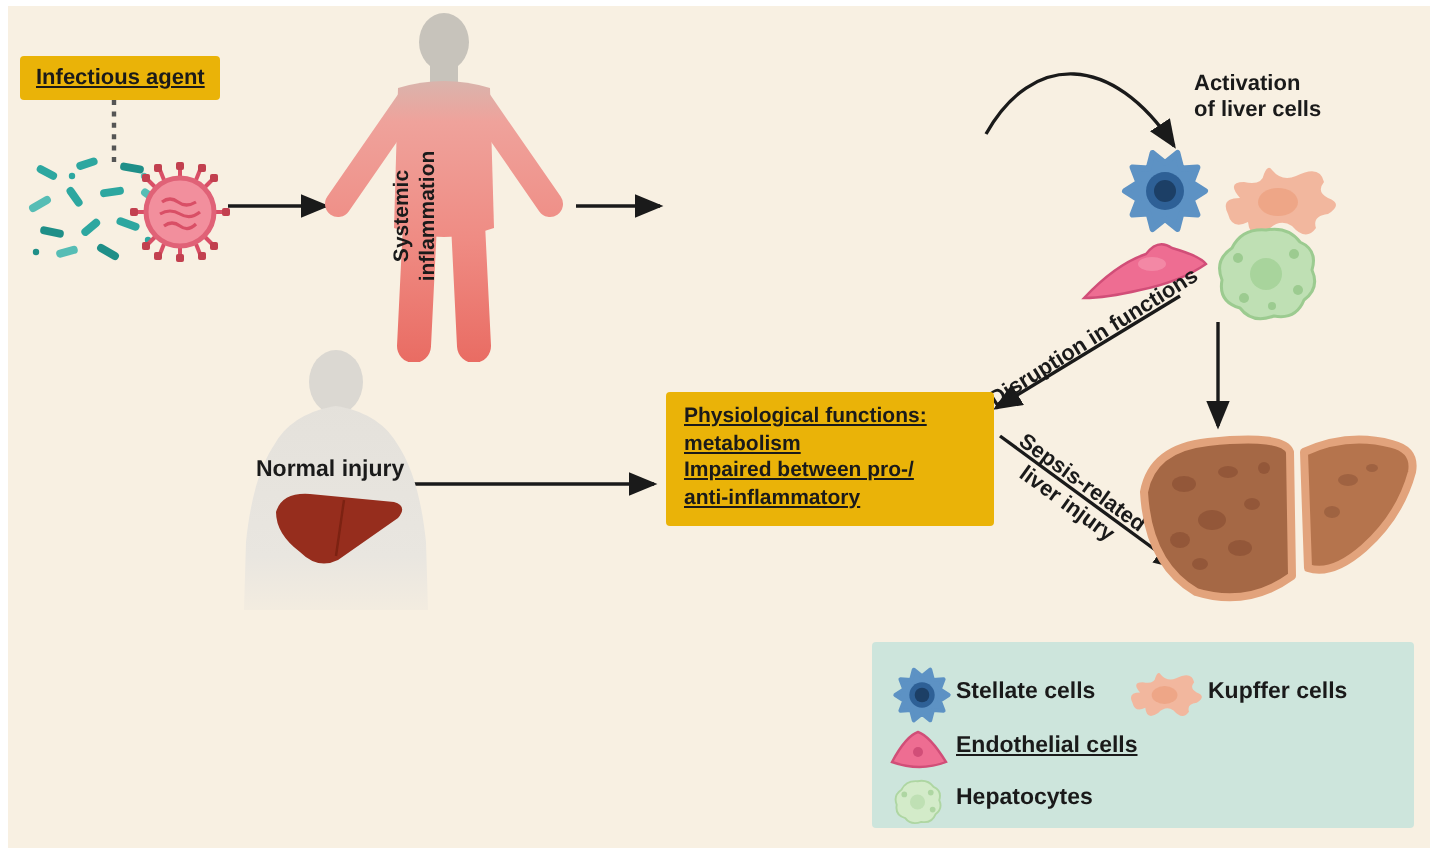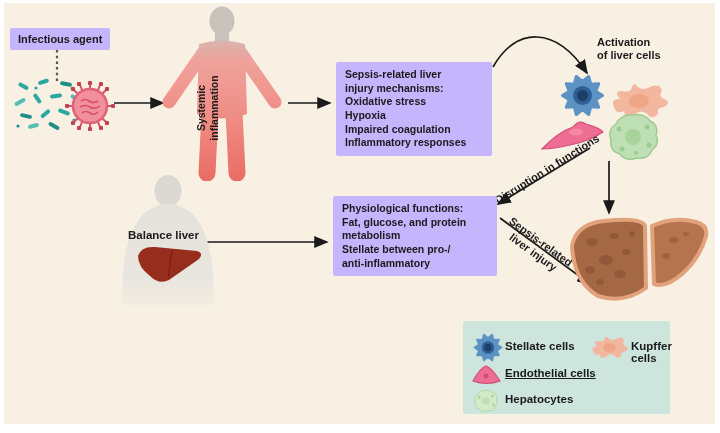--- a/index.html
+++ b/index.html
@@ -3,28 +3,28 @@
 <meta charset="utf-8">
 <style>
   html,body{margin:0;padding:0;background:#ffffff;}
   .canvas{
     position:relative;width:720px;height:433px;background:#ffffff;
     font-family:"Liberation Sans",sans-serif;color:#1a1a1a;overflow:hidden;
   }
   .stage{position:absolute;left:4px;top:3px;width:711px;height:421px;background:#f8f0e2;}
   .abs{position:absolute;}
   .tanbox{
-    position:absolute;background:#c4b5fd;color:#1a1a1a;
+    position:absolute;background:#eab308;color:#1a1a1a;
     font-weight:bold;font-size:10.5px;line-height:1.3;
-    padding:6px 9px;border-radius:2px;
+    padding:6px 9px;border-radius:2px;text-decoration:underline;
   }
   .label{position:absolute;font-weight:bold;color:#1a1a1a;}
   .rot{transform-origin:center center;white-space:nowrap;}
   .legend{
-    position:absolute;left:463px;top:321px;width:207px;height:93px;
+    position:absolute;left:436px;top:321px;width:271px;height:93px;
     background:#cde5dc;border-radius:2px;
   }
   .legend .item-label{font-weight:bold;font-size:11.5px;color:#1a1a1a;position:absolute;}
   svg{display:block;}
 </style>
 </head>
 <body>
 
 <div class="canvas">
   <div class="stage"></div>
@@ -128,28 +128,20 @@
     <line x1="82" y1="44" x2="118" y2="96" stroke="url(#bodyGrad)" stroke-width="13" stroke-linecap="round"></line>
     <path d="M42,38 Q65,31 88,38 L90,108 Q65,117 40,108 Z" fill="url(#bodyGrad)"></path>
     <line x1="53" y1="106" x2="50" y2="167" stroke="url(#bodyGrad)" stroke-width="17" stroke-linecap="round"></line>
     <line x1="77" y1="106" x2="80" y2="167" stroke="url(#bodyGrad)" stroke-width="17" stroke-linecap="round"></line>
   </svg>
   <div class="label rot" style="left:208px;top:108px;font-size:10.5px;line-height:1.25;text-align:center;transform:translate(-50%,-50%) rotate(-90deg);">
     <span style="display:block">Systemic</span>
     <span style="display:block">inflammation</span>
   </div>
 
-  <div class="tanbox" style="left:336px;top:62px;width:138px;">
-    <div>Sepsis-related liver</div>
-    <div>injury mechanisms:</div>
-    <div>Oxidative stress</div>
-    <div>Hypoxia</div>
-    <div>Impaired coagulation</div>
-    <div>Inflammatory responses</div>
-  </div>
 
   <div class="label" style="left:597px;top:36px;font-size:11px;line-height:1.2;">
     <span style="display:block">Activation</span>
     <span style="display:block">of liver cells</span>
   </div>
 
   <svg class="abs" style="left:560px;top:74px;" width="45" height="43" viewBox="0 0 45 43">
     <g transform="translate(22.5,21.5)">
       <polygon points="20,0 13.3,4.3 16.2,11.8 8.2,11.3 6.2,19 0,14 -6.2,19 -8.2,11.3 -16.2,11.8 -13.3,4.3 -20,0 -13.3,-4.3 -16.2,-11.8 -8.2,-11.3 -6.2,-19 0,-14 6.2,-19 8.2,-11.3 16.2,-11.8 13.3,-4.3" fill="#5d92c4" stroke="#5d92c4" stroke-width="3" stroke-linejoin="round"></polygon>
       <circle r="9.5" fill="#2e6096"></circle>
@@ -187,27 +179,26 @@
         <stop offset="0" stop-color="#e2dfd9"></stop>
         <stop offset="0.8" stop-color="#e9e6e0"></stop>
         <stop offset="1" stop-color="#f3ece0"></stop>
       </linearGradient>
     </defs>
     <ellipse cx="60" cy="21" rx="13.5" ry="16" fill="#dbd8d2"></ellipse>
     <path d="M60,33 C47,35 36,41 30,51 C21,64 17,82 15,101 L14,135 L106,135 L105,101 C103,82 99,64 90,51 C84,41 73,35 60,33 Z" fill="url(#torsoFade)"></path>
     <path d="M30,86 Q33,76 47,77 L89,81 Q96,83 91,89 L61,110 Q51,115 42,106 Q30,97 30,86 Z" fill="#962d1d"></path>
     <path d="M64,80 L60,108" stroke="#7c2212" stroke-width="1.2" fill="none"></path>
   </svg>
-  <div class="label" style="left:128px;top:229px;font-size:11.5px;">Balance liver</div>
+  <div class="label" style="left:128px;top:229px;font-size:11.5px;">Normal injury</div>
 
   <div class="tanbox" style="left:333px;top:196px;width:146px;">
     <div>Physiological functions:</div>
-    <div>Fat, glucose, and protein</div>
     <div>metabolism</div>
-    <div>Stellate between pro-/</div>
+    <div>Impaired between pro-/</div>
     <div>anti-inflammatory</div>
   </div>
 
   <svg class="abs" style="left:562px;top:212px;" width="153" height="100" viewBox="0 0 153 100">
     <path d="M10,34 Q14,12 42,9 Q80,5 83,14 L84,76 Q62,92 36,84 Q12,70 10,34 Z" fill="#a56845" stroke="#e2a37c" stroke-width="4" stroke-linejoin="round"></path>
     <g fill="#8a4f33" opacity="0.65">
       <ellipse cx="30" cy="30" rx="6" ry="4"></ellipse>
       <ellipse cx="52" cy="24" rx="5" ry="3"></ellipse>
       <ellipse cx="44" cy="48" rx="7" ry="5"></ellipse>
       <ellipse cx="64" cy="40" rx="4" ry="3"></ellipse>

